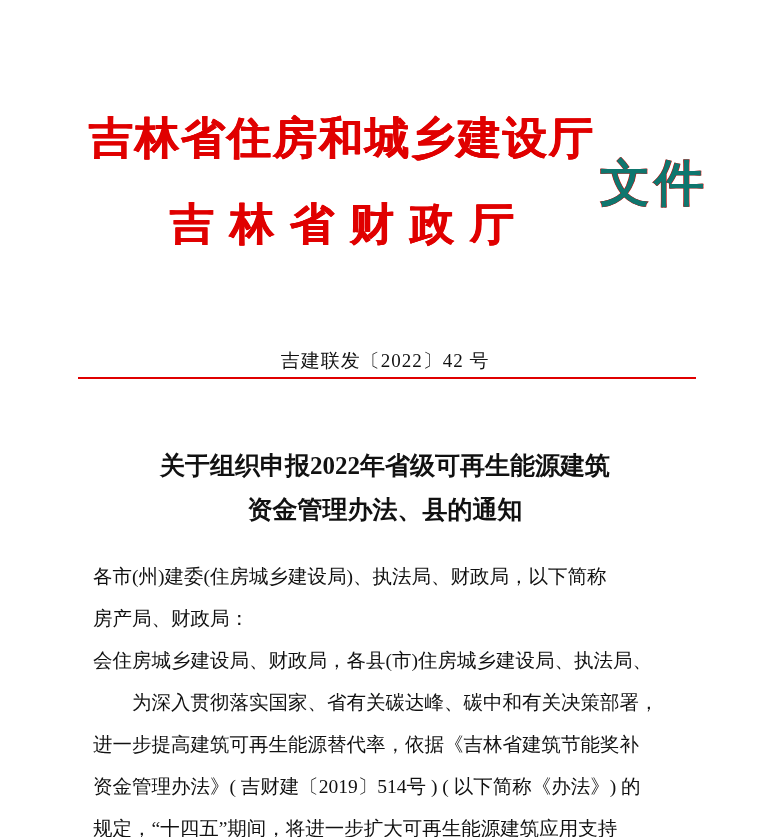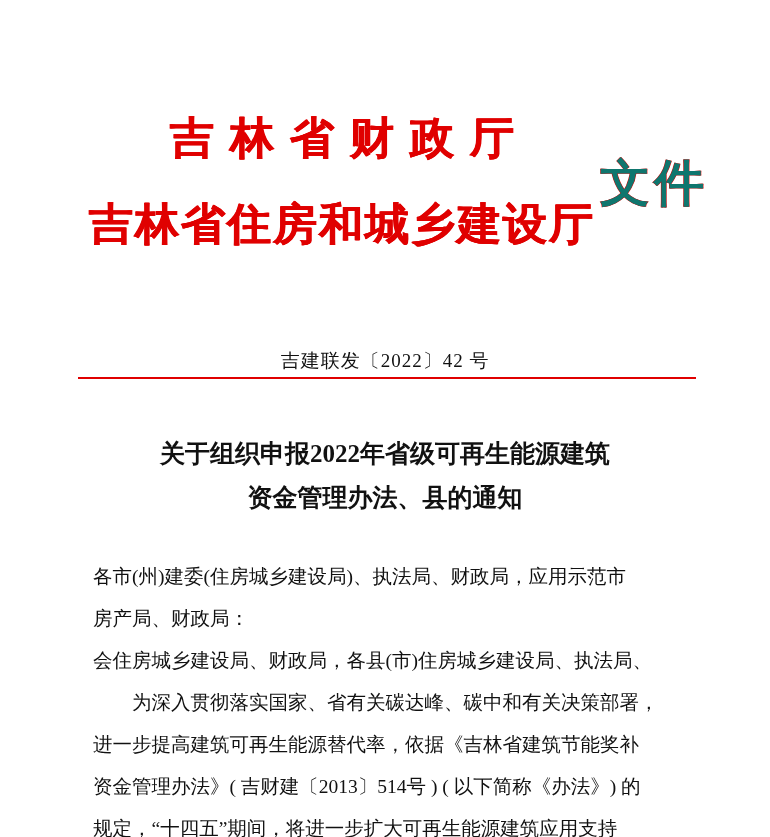--- a/index.html
+++ b/index.html
@@ -78,21 +78,21 @@
     left: 78px;
     top: 377px;
     width: 618px;
     height: 2px;
     background: #e00000;
   }
   
   .doc-title {
     position: absolute;
     left: 120px;
-    top: 432px;
+    top: 444px;
     width: 530px;
     text-align: center;
     font-size: 25px;
     font-weight: bold;
     line-height: 44px;
     color: #111;
   }
   
   .body-text {
     position: absolute;
@@ -111,38 +111,38 @@
     text-indent: 2em;
   }
 </style>
 </head>
 <body>
 
 <div class="page">
 
   <div class="letterhead">
     <div class="lh-lines">
+      <div class="lh-line">吉林省住房和城乡建设厅</div>
       <div class="lh-line spaced">吉林省财政厅</div>
-      <div class="lh-line">吉林省住房和城乡建设厅</div>
     </div>
     <div class="lh-wen">文件</div>
   </div>
 
   <div class="doc-number">吉建联发〔2022〕42 号</div>
 
   <div class="red-rule"></div>
 
   <div class="doc-title">
     <div>关于组织申报2022年省级可再生能源建筑</div>
     <div>资金管理办法、县的通知</div>
   </div>
 
   <div class="body-text">
-    <p>各市(州)建委(住房城乡建设局)、执法局、财政局，应用示范市</p>
+    <p>各市(州)建委(住房城乡建设局)、执法局、财政局，以下简称</p>
     <p>房产局、财政局：</p>
     <p>会住房城乡建设局、财政局，各县(市)住房城乡建设局、执法局、</p>
     <p class="indent">为深入贯彻落实国家、省有关碳达峰、碳中和有关决策部署，</p>
     <p>进一步提高建筑可再生能源替代率，依据《吉林省建筑节能奖补</p>
-    <p>资金管理办法》( 吉财建〔2013〕514号 ) ( 以下简称《办法》) 的</p>
+    <p>资金管理办法》( 吉财建〔2019〕514号 ) ( 以下简称《办法》) 的</p>
     <p>规定，“十四五”期间，将进一步扩大可再生能源建筑应用支持</p>
   </div>
 
 </div>
 
 </body></html>

